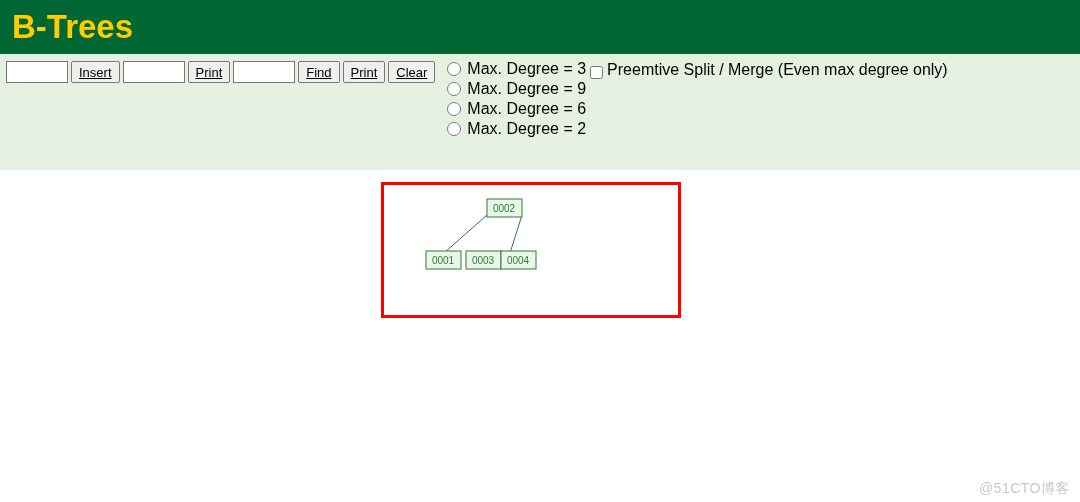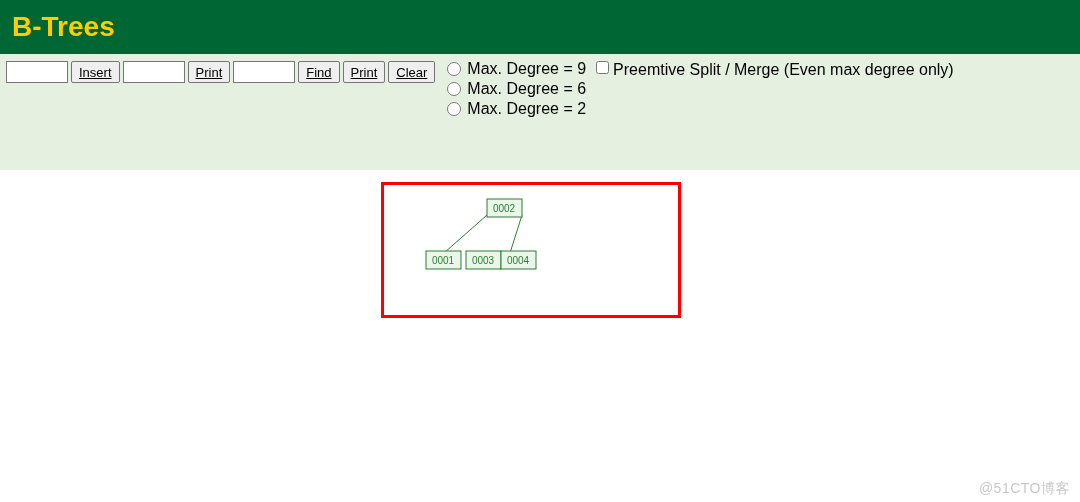--- a/index.html
+++ b/index.html
@@ -13,21 +13,21 @@
     }
     .header {
       background: #006633;
       padding: 6px 12px;
       height: 54px;
       display: flex;
       align-items: center;
     }
     .header-title {
       color: #ffcc00;
-      font-size: 28px;
+      font-size: 33px;
       font-weight: bold;
       font-family: Arial, sans-serif;
     }
     .controls {
       background: #e6f0e0;
       padding: 6px 6px 8px 6px;
       display: flex;
       align-items: flex-start;
       gap: 4px;
       font-size: 16px;
@@ -72,23 +72,22 @@
       font-size: 16px;
       color: #000;
     }
     .radio-row input[type="radio"] {
       width: 14px;
       height: 14px;
       margin: 0;
       accent-color: #0066ff;
     }
     .checkbox-group {
-      margin-left: 6px;
-      display: flex;
-      align-items: flex-start;
+      display: flex;
+      align-items: flex-end;
       gap: 4px;
       padding-top: 1px;
     }
     .checkbox-group input[type="checkbox"] {
       width: 13px;
       height: 13px;
       margin: 0;
     }
     .checkbox-label {
       font-size: 16px;
@@ -150,20 +149,24 @@
     <button class="btn">Print</button>
     <input class="text-input" type="text" value="" style="">
     <button class="btn">Find</button>
     <button class="btn">Print</button>
     <button class="btn">Clear</button>
   </div>
 
   <div class="radio-group">
     <label class="radio-row">
       <input type="radio" name="deg" style="">
+      <span>Max. Degree = 3</span>
+    </label>
+    <label class="radio-row">
+      <input type="radio" name="deg" style="">
       <span>Max. Degree = 9</span>
     </label>
     <label class="radio-row">
       <input type="radio" name="deg" style="">
       <span>Max. Degree = 6</span>
     </label>
     <label class="radio-row">
       <input type="radio" name="deg" style="">
       <span>Max. Degree = 2</span>
     </label>

